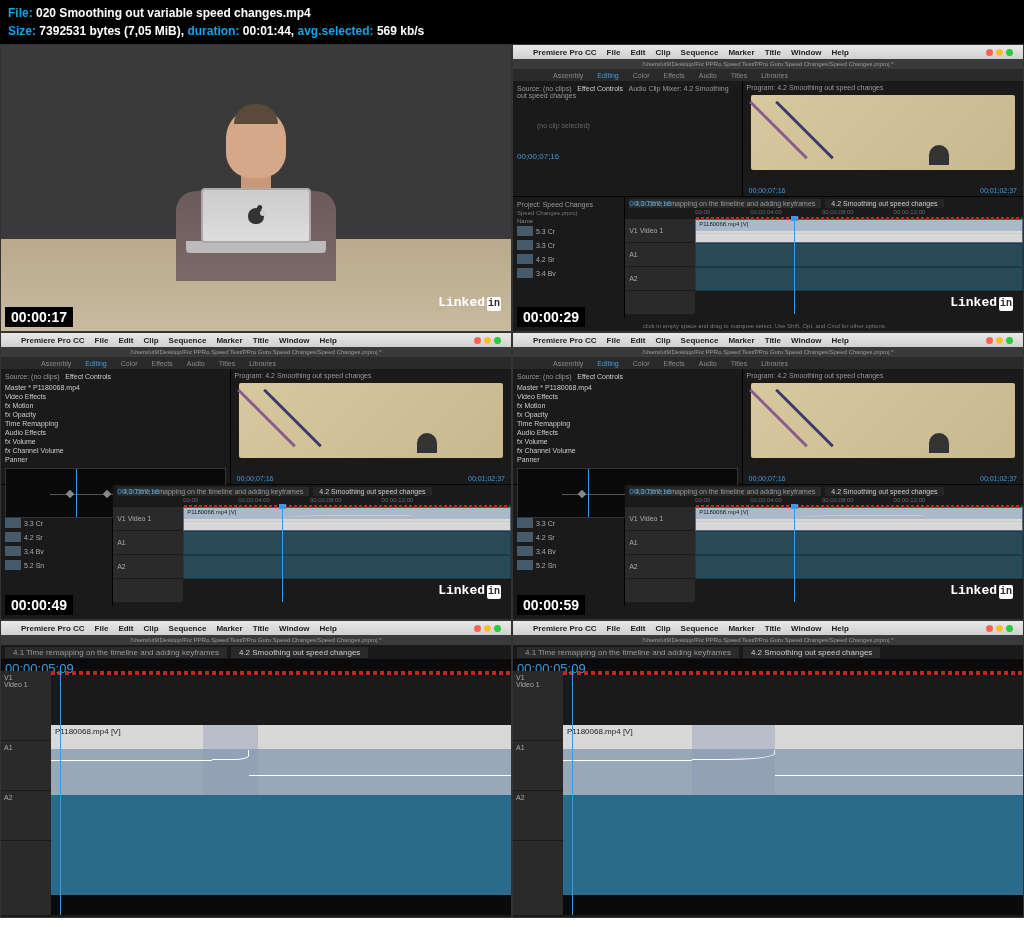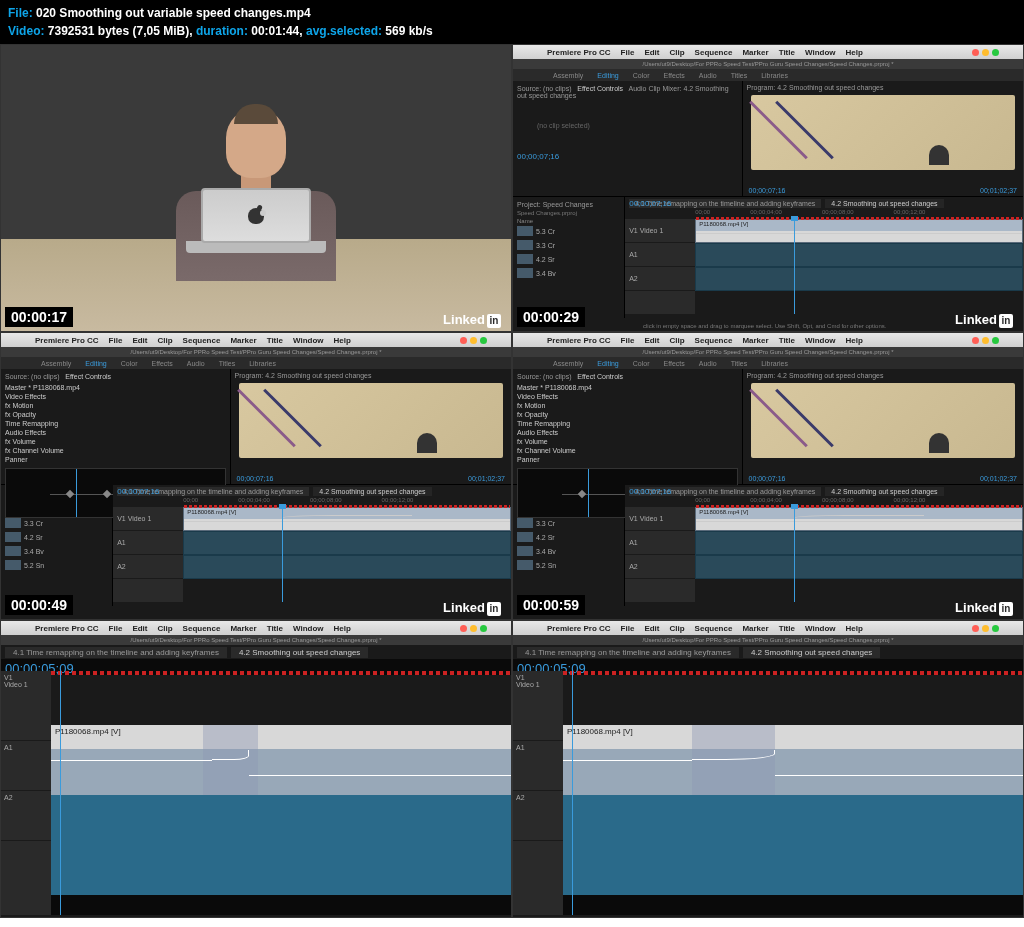--- a/index.html
+++ b/index.html
@@ -3,40 +3,40 @@
 <meta charset="utf-8">
 <style>
 * { margin: 0; padding: 0; box-sizing: border-box; }
 body { width: 1024px; height: 927px; background: #fff; font-family: Arial, sans-serif; font-size: 11px; color: #fff; }
 .metadata { background: #000; color: #fff; padding: 4px 8px; font-size: 12px; line-height: 1.5; font-weight: bold; }
 .metadata .label { color: #0ea5e9; }
 .grid { display: grid; grid-template-columns: 1fr 1fr; }
 .thumb { position: relative; height: 288px; background: #1a1a1a; border: 1px solid #333; overflow: hidden; }
 .thumb-tall { height: 298px; }
 .timestamp { position: absolute; bottom: 4px; left: 4px; background: #000; color: #fff; padding: 2px 6px; font-size: 14px; font-weight: bold; z-index: 10; }
-.linkedin { position: absolute; bottom: 3px; right: 10px; color: #fff; font-weight: bold; font-size: 13px; z-index: 10; }
+.linkedin { position: absolute; bottom: 20px; right: 10px; color: #fff; font-weight: bold; font-size: 13px; z-index: 10; font-family: Liberation Mono, monospace; }
 .linkedin .box { display: inline-block; background: #fff; color: #2a2a2a; width: 14px; height: 14px; text-align: center; line-height: 14px; border-radius: 2px; margin-left: 2px; font-size: 10px; font-weight: bold; }
 
 
 .t1-bg { width: 100%; height: 100%; background: linear-gradient(#3a3a3a 0%, #3a3a3a 68%, #b8aa8a 68%, #c8baa0 100%); position: relative; }
 .t1-person { position: absolute; left: 50%; top: 22%; transform: translateX(-50%); width: 160px; height: 140px; }
 .t1-head { width: 60px; height: 70px; background: #d4a888; border-radius: 30px 30px 25px 25px; margin: 0 auto; position: relative; }
 .t1-hair { position: absolute; top: -4px; left: 8px; right: 8px; height: 20px; background: #5a4a3a; border-radius: 24px 24px 0 0; }
 .t1-neck { width: 30px; height: 15px; background: #c89878; margin: -2px auto 0; }
 .t1-body { width: 160px; height: 90px; background: linear-gradient(#6a5a5a, #7a6a6a); border-radius: 20px 20px 0 0; position: relative; }
 .t1-collar { position: absolute; top: 5px; left: 50%; transform: translateX(-50%); width: 30px; height: 35px; background: #d4a888; clip-path: polygon(50% 0, 100% 100%, 0 100%); }
 .t1-laptop { position: absolute; left: 50%; bottom: 22%; transform: translateX(-50%); width: 140px; height: 80px; }
 .t1-screen { width: 110px; height: 55px; background: linear-gradient(#ccc, #ddd); border-radius: 4px; margin: 0 auto; border: 2px solid #aaa; position: relative; }
 .t1-apple { position: absolute; top: 50%; left: 50%; transform: translate(-50%, -50%); width: 16px; height: 16px; background: #333; border-radius: 50% 50% 45% 45%; }
 .t1-apple::before { content: ''; position: absolute; top: -3px; right: 2px; width: 5px; height: 6px; background: #333; border-radius: 50%; transform: rotate(25deg); }
 .t1-apple::after { content: ''; position: absolute; top: 2px; right: -2px; width: 6px; height: 6px; background: #ccc; border-radius: 50%; }
 .t1-base { width: 140px; height: 12px; background: #bbb; margin-top: -2px; border-radius: 0 0 4px 4px; }
 
 
-.menubar { height: 14px; background: linear-gradient(#e8e8e8, #d0d0d0); color: #222; display: flex; align-items: center; gap: 10px; padding: 0 24px; font-size: 8px; font-weight: bold; }
+.menubar { height: 14px; background: linear-gradient(#e8e8e8, #d0d0d0); color: #222; display: flex; align-items: center; gap: 10px; padding: 0 10px; font-size: 8px; font-weight: bold; }
 .menubar .apple-icon { font-size: 9px; }
 .menubar .app-name { font-weight: bold; }
 .menubar .traffic { margin-left: auto; display: flex; gap: 3px; }
 .menubar .dot { width: 7px; height: 7px; border-radius: 50%; display: inline-block; }
 .menubar .red { background: #ff5f56; }
 .menubar .yel { background: #ffbd2e; }
 .menubar .grn { background: #27c93f; }
 
 
 .pp-title { height: 10px; background: #3a3a3a; color: #999; font-size: 6px; text-align: center; line-height: 10px; overflow: hidden; white-space: nowrap; }
@@ -112,21 +112,21 @@
 </style>
 </head>
 <body>
 
 <div class="metadata">
   <div>
     <span class="label">File:</span>
     <span>020 Smoothing out variable speed changes.mp4</span>
   </div>
   <div>
-    <span class="label">Video:</span>
+    <span class="label">Size:</span>
     <span>7392531 bytes (7,05 MiB)</span>,
     <span class="label">duration:</span>
     <span>00:01:44</span>,
     <span class="label">avg.selected:</span>
     <span>569 kb/s</span>
   </div>
 </div>
 
 <div class="grid">
 

